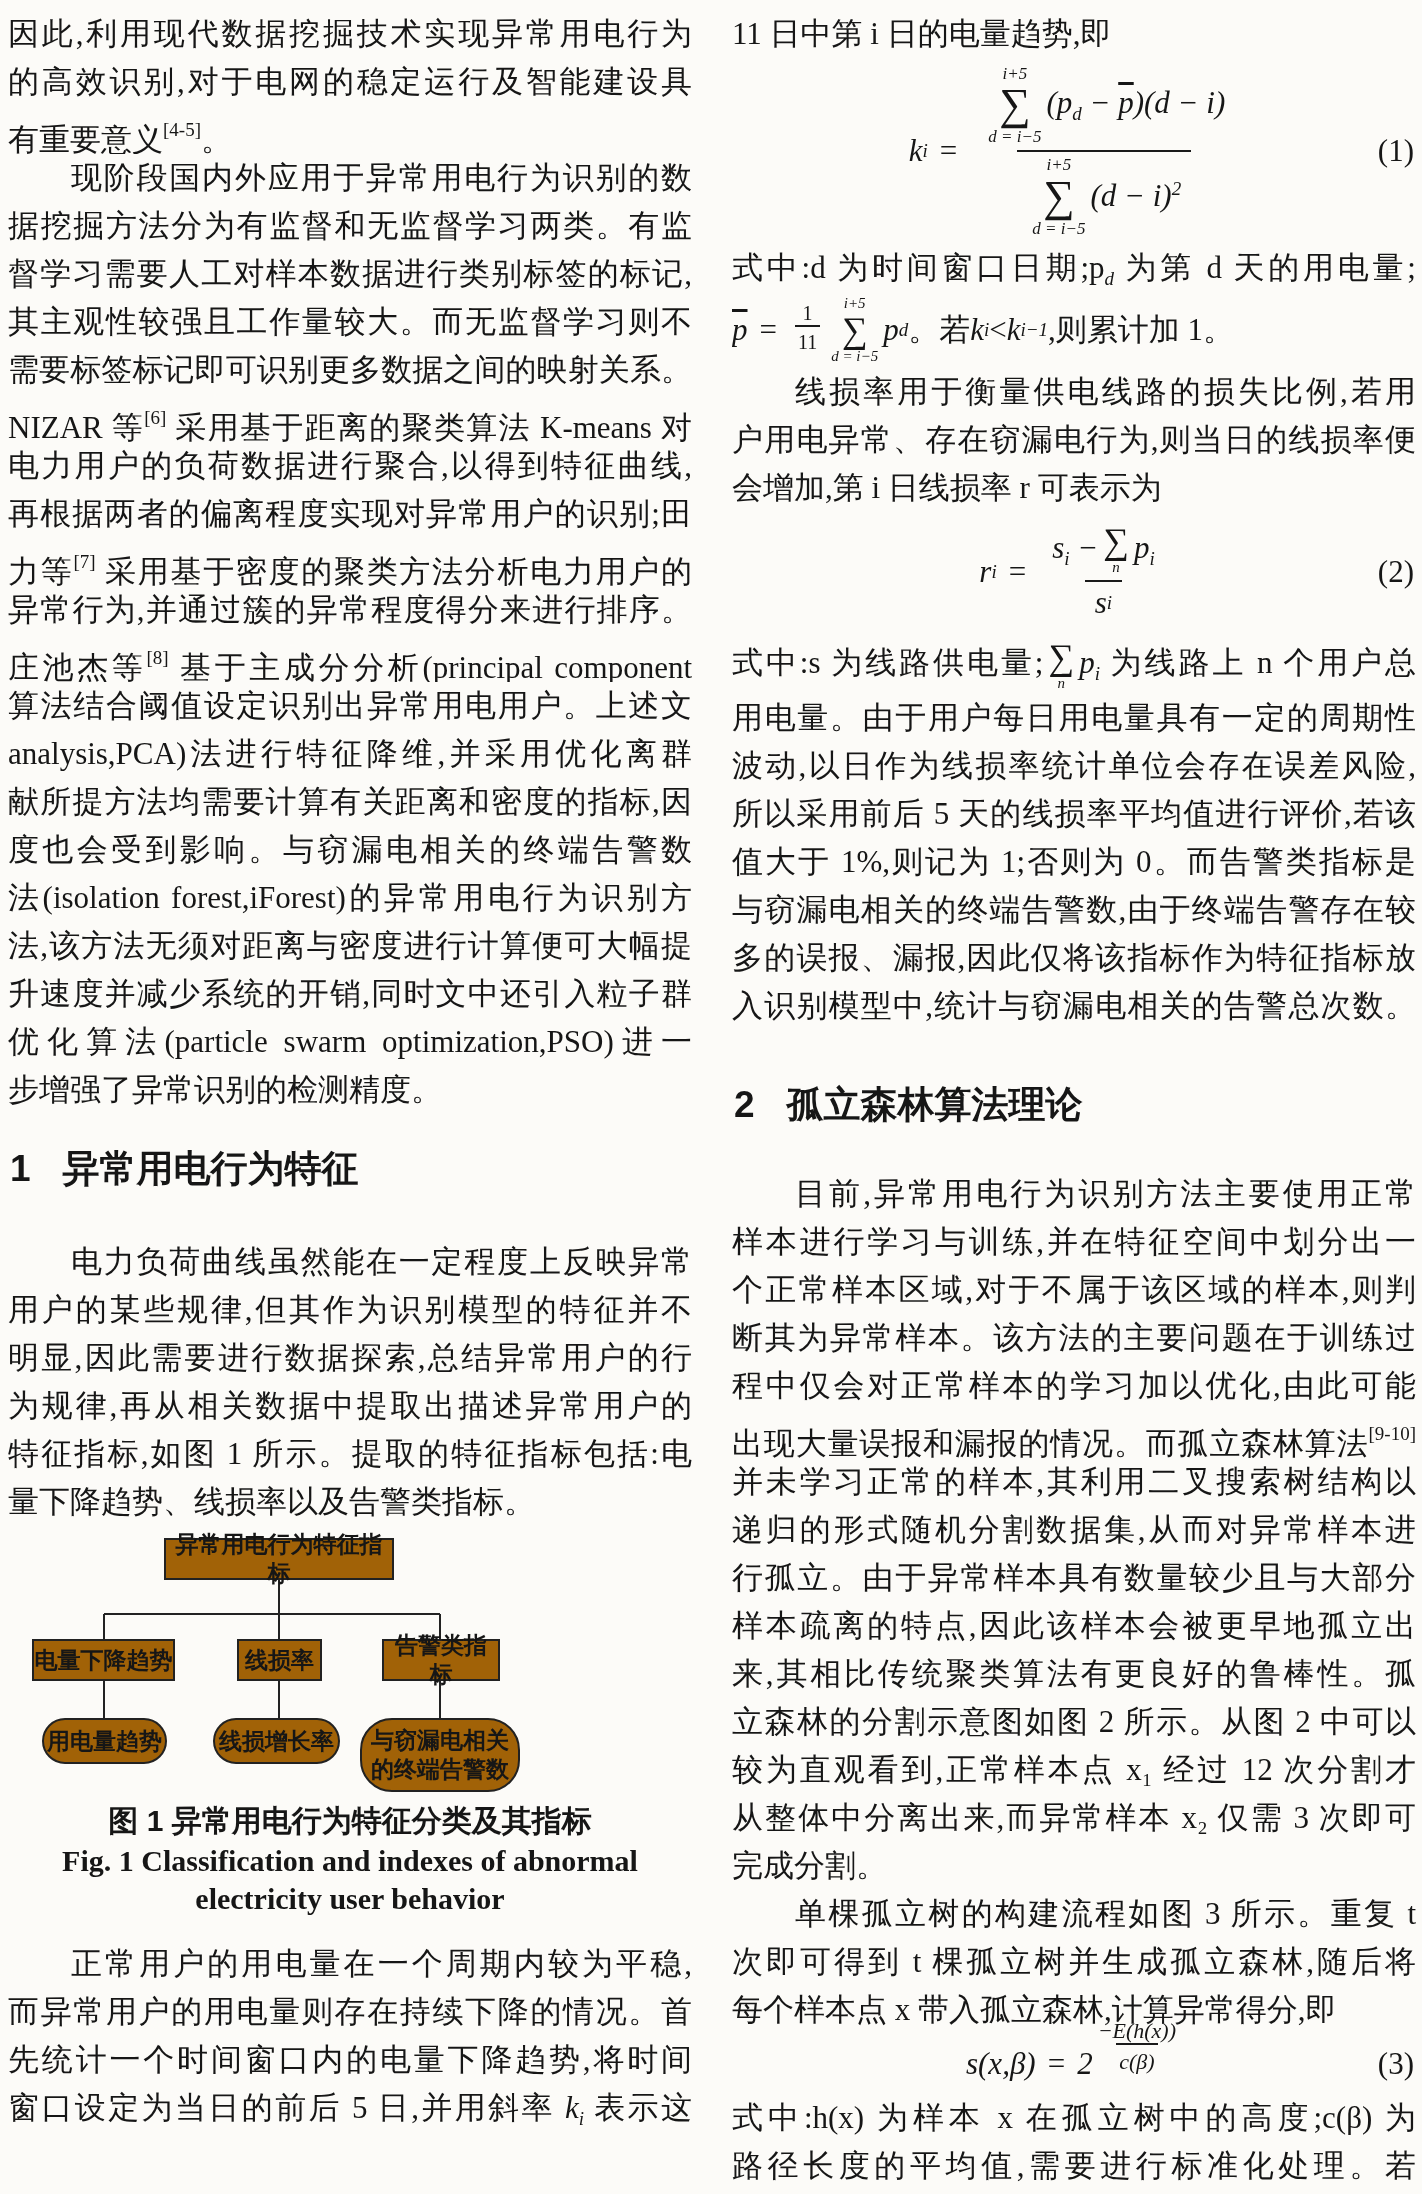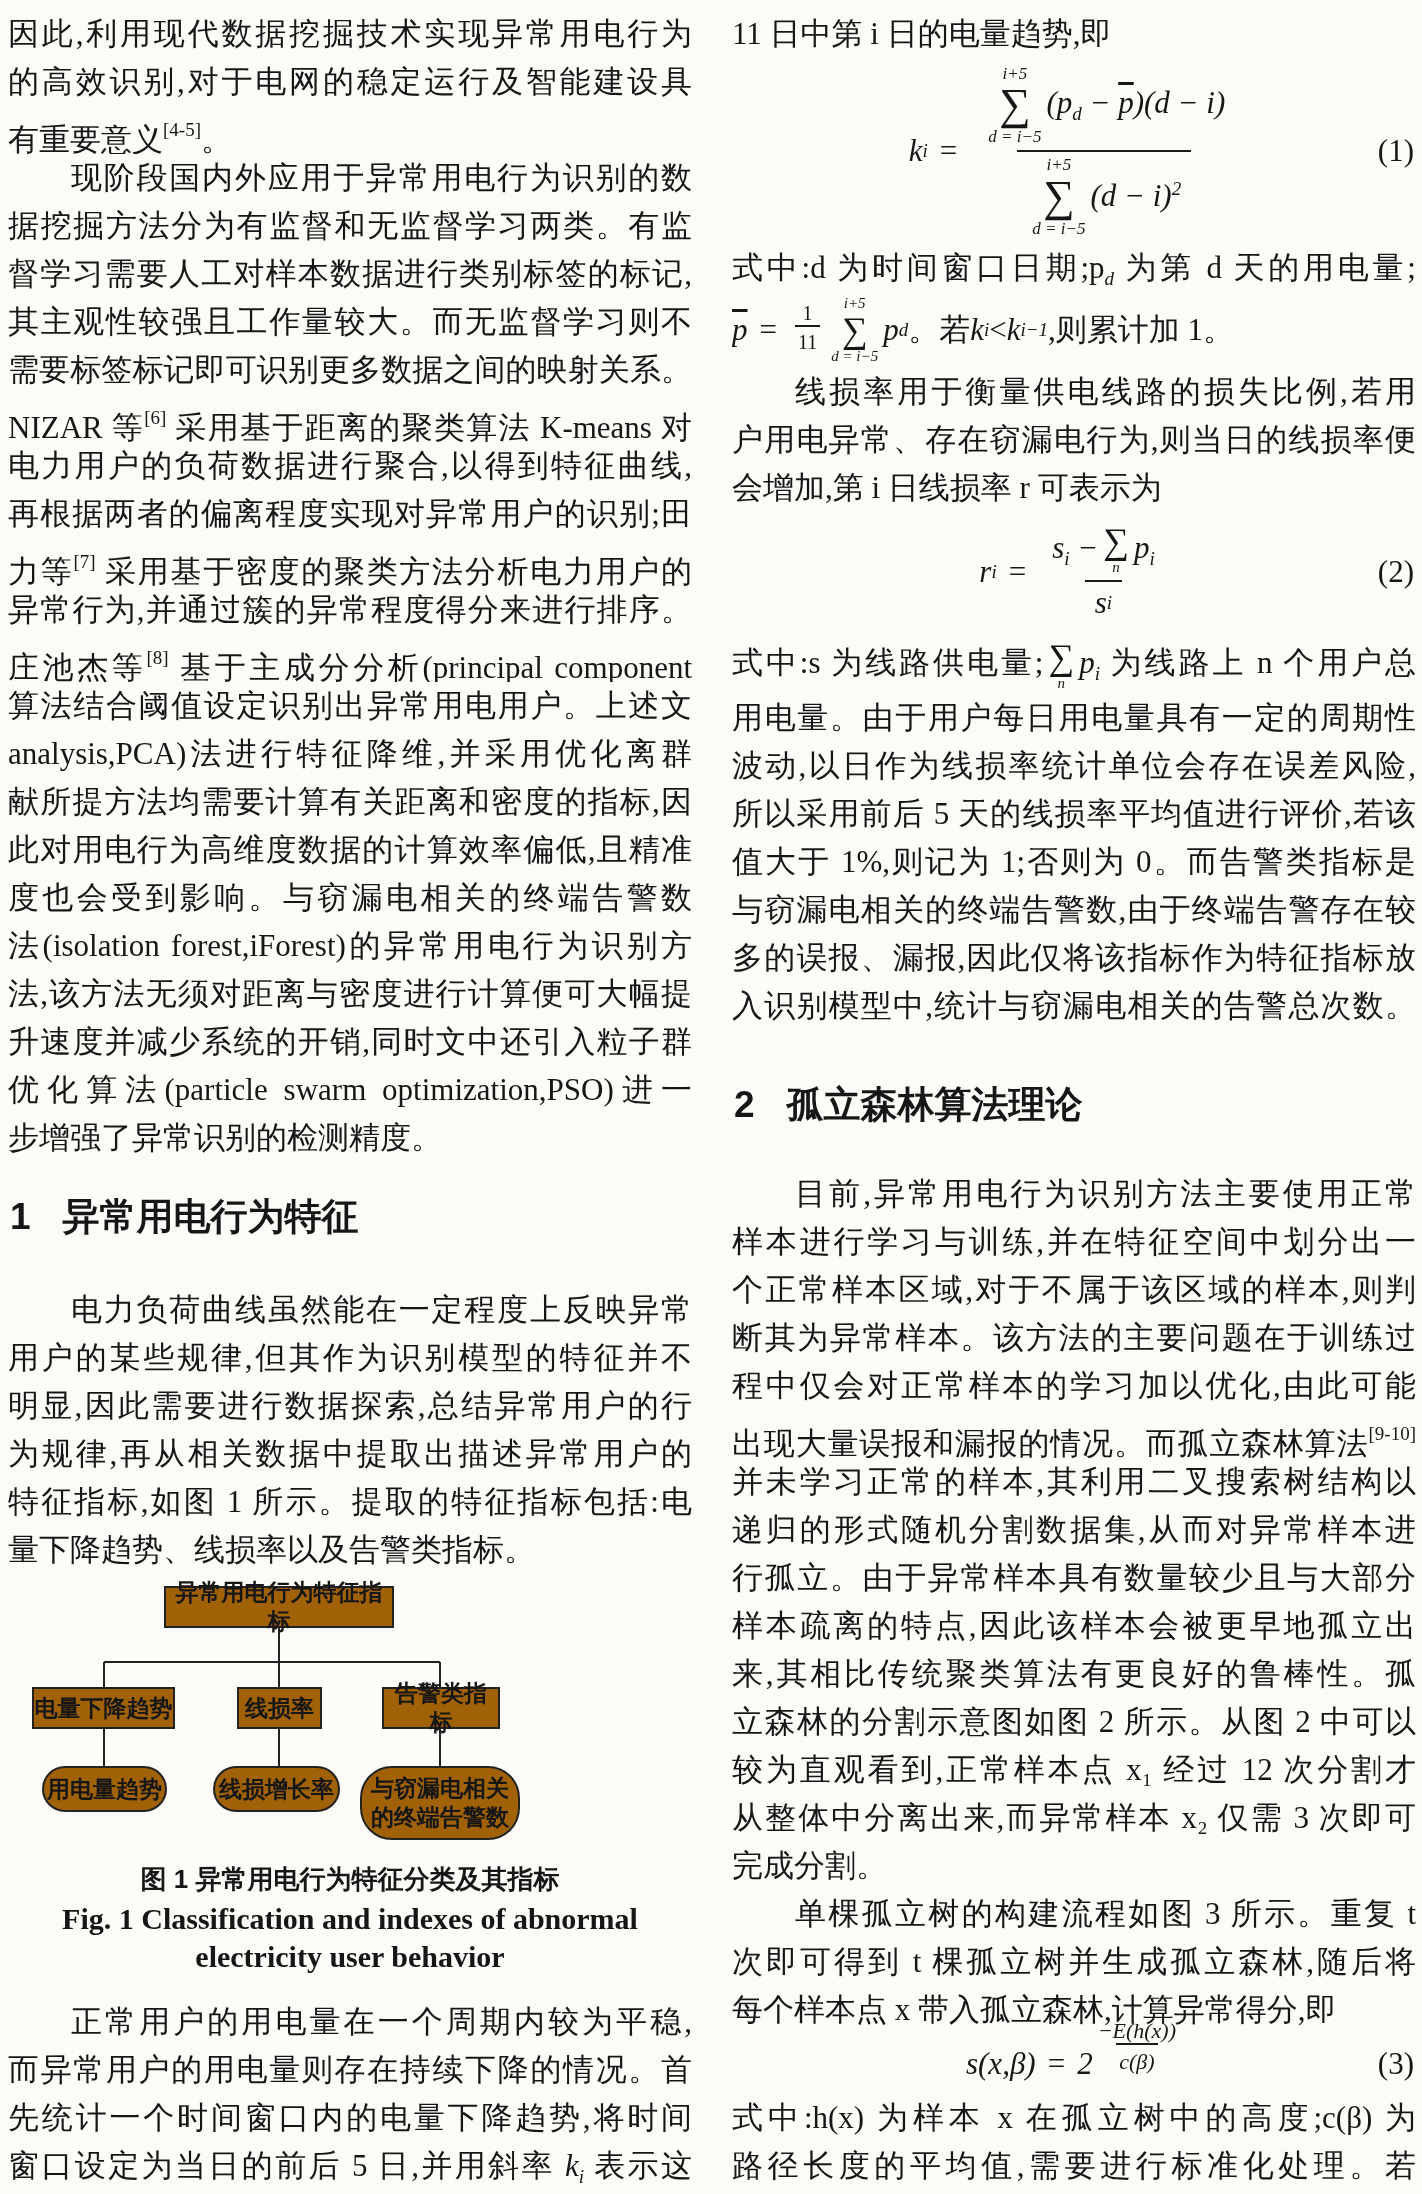--- a/index.html
+++ b/index.html
@@ -27,22 +27,22 @@
 
   
   .figure { position:relative; height:262px; margin-top:12px; }
   .fig-lines { position:absolute; left:0; top:0; }
   .fig-box { position:absolute; border:2px solid #222; background:#a16207;
       display:flex; align-items:center; justify-content:center;
       font-family:"Liberation Sans", sans-serif; font-weight:700; font-size:23px;
       line-height:1.25; text-align:center; box-sizing:border-box; }
   .round { border-radius:24px; }
   .round-big { border-radius:32px; flex-direction:column; }
-  .cap-zh { margin-top:10px; height:42px; line-height:42px; text-align:center;
-      font-family:"Liberation Sans", sans-serif; font-weight:700; font-size:26px; }
+  .cap-zh { height:42px; line-height:42px; text-align:center;
+      font-family:"Liberation Sans", sans-serif; font-weight:700; font-size:30px; }
   .cap-en { height:38px; line-height:38px; text-align:center;
       font-weight:700; font-size:30px; }
   .p4 { margin-top:22px; }
 
   
   .eq-block { position:relative; display:flex; align-items:center; justify-content:center;
       font-size:31px; font-style:italic; }
   .eq1 { height:186px; } .eq2 { height:120px; } .eq3 { height:60px; }
   .eq-label { position:absolute; right:2px; top:50%; transform:translateY(-50%);
       font-style:normal; font-size:31px; }
@@ -89,21 +89,20 @@
       <div class="ln">需要标签标记即可识别更多数据之间的映射关系。</div>
       <div class="ln"><span>NIZAR 等</span><span class="cite">[6]</span><span> 采用基于距离的聚类算法 K-means 对</span></div>
       <div class="ln">电力用户的负荷数据进行聚合,以得到特征曲线,</div>
       <div class="ln">再根据两者的偏离程度实现对异常用户的识别;田</div>
       <div class="ln"><span>力等</span><span class="cite">[7]</span><span> 采用基于密度的聚类方法分析电力用户的</span></div>
       <div class="ln">异常行为,并通过簇的异常程度得分来进行排序。</div>
       <div class="ln"><span>庄池杰等</span><span class="cite">[8]</span><span> 基于主成分分析(principal component</span></div>
       <div class="ln">算法结合阈值设定识别出异常用电用户。上述文</div>
       <div class="ln">analysis,PCA)法进行特征降维,并采用优化离群</div>
       <div class="ln">献所提方法均需要计算有关距离和密度的指标,因</div>
-      <div class="ln">此对用电行为高维度数据的计算效率偏低,且精准</div>
       <div class="ln">度也会受到影响。与窃漏电相关的终端告警数</div>
       <div class="ln">法(isolation forest,iForest)的异常用电行为识别方</div>
       <div class="ln">法,该方法无须对距离与密度进行计算便可大幅提</div>
       <div class="ln">升速度并减少系统的开销,同时文中还引入粒子群</div>
       <div class="ln">优化算法(particle swarm optimization,PSO)进一</div>
       <div class="ln end">步增强了异常识别的检测精度。</div>
     </div>
 
     <div class="sec-head sec1">
       <span class="num">1</span><span>异常用电行为特征</span>

